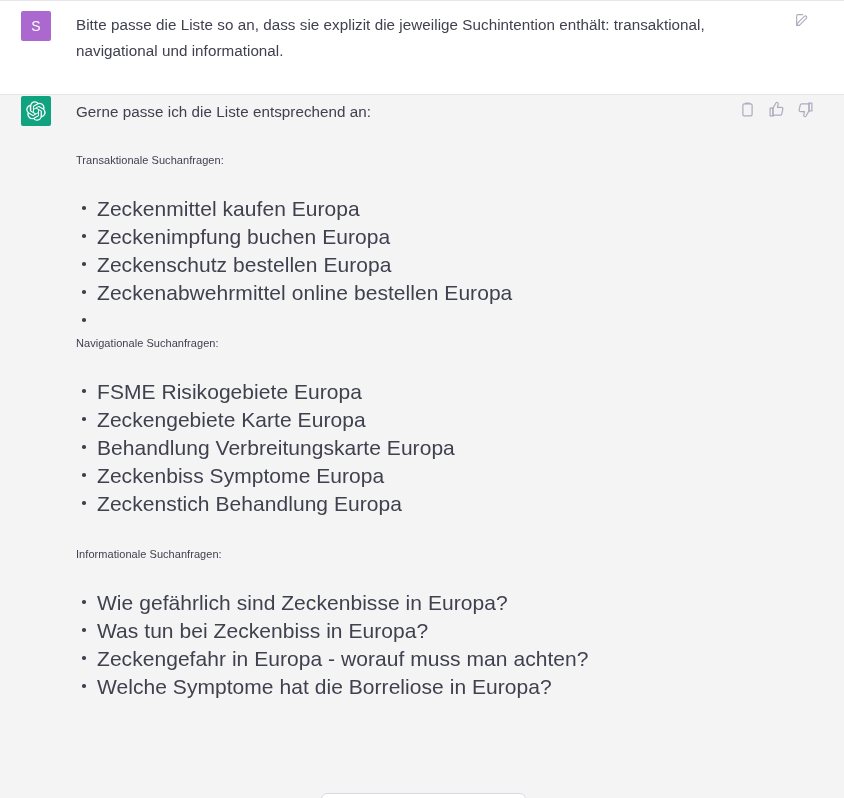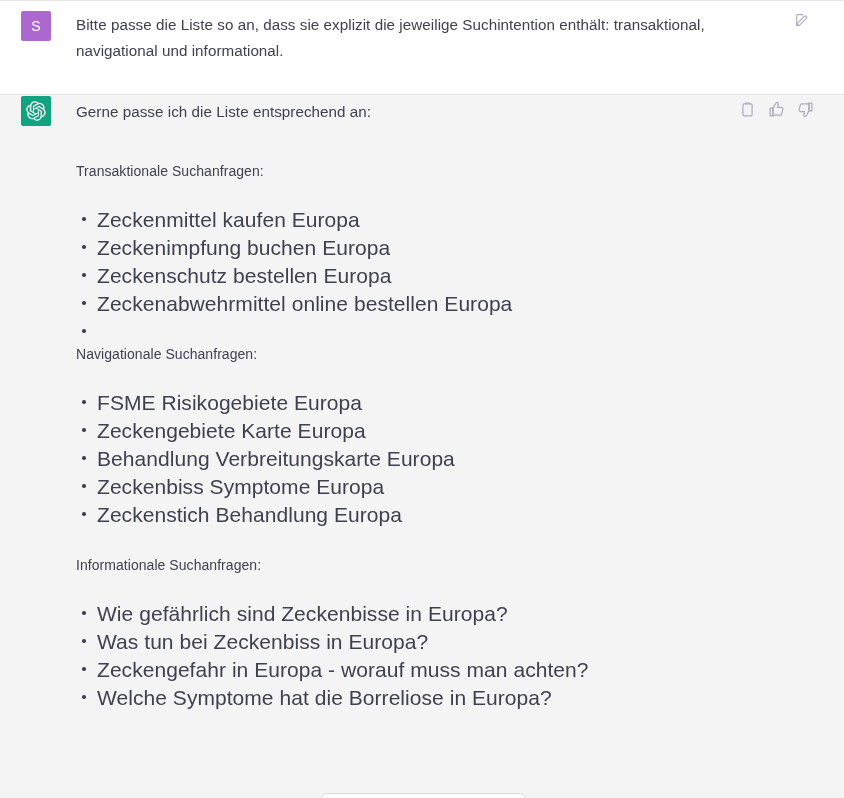--- a/index.html
+++ b/index.html
@@ -93,28 +93,28 @@
   .para.user-text {
     max-width: 655px;
   }
 
   .assistant .body-col {
     padding-top: 4px;
   }
 
   .section-head {
     color: #40414f;
-    font-size: 14px;
+    font-size: 11px;
     line-height: 24px;
     margin: 0;
     letter-spacing: 0.05px;
   }
 
   .intro {
-    margin-bottom: 11px;
+    margin-bottom: 0;
   }
 
   .spacer-48 { height: 23px; }
   .spacer-list-top { height: 23px; }
   .spacer-after-list { height: 24px; }
 
   ul.q-list {
     list-style: none;
     margin: 0;
     padding: 0;

